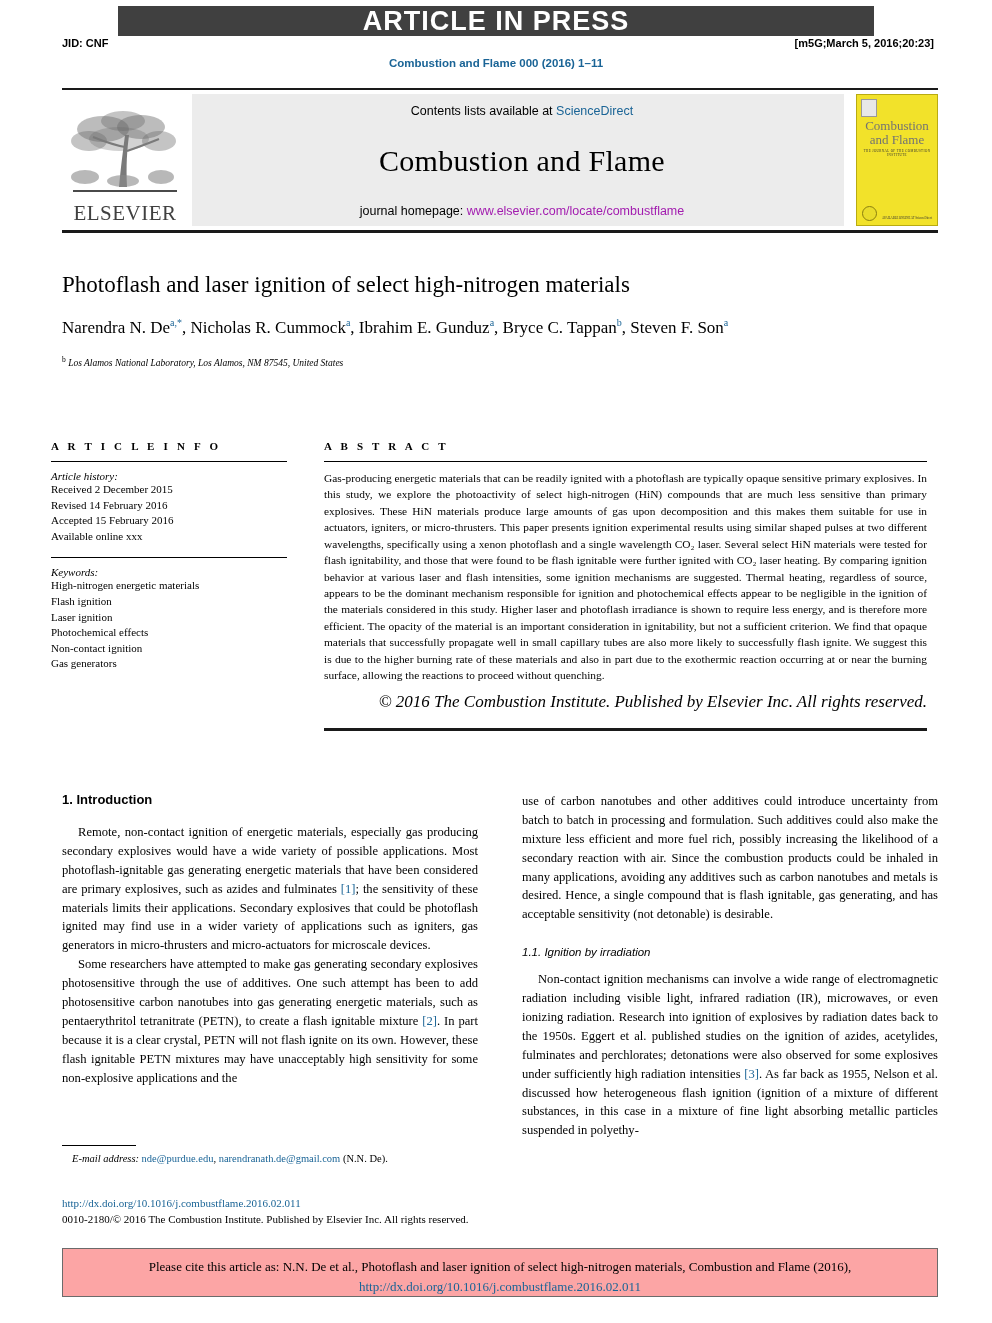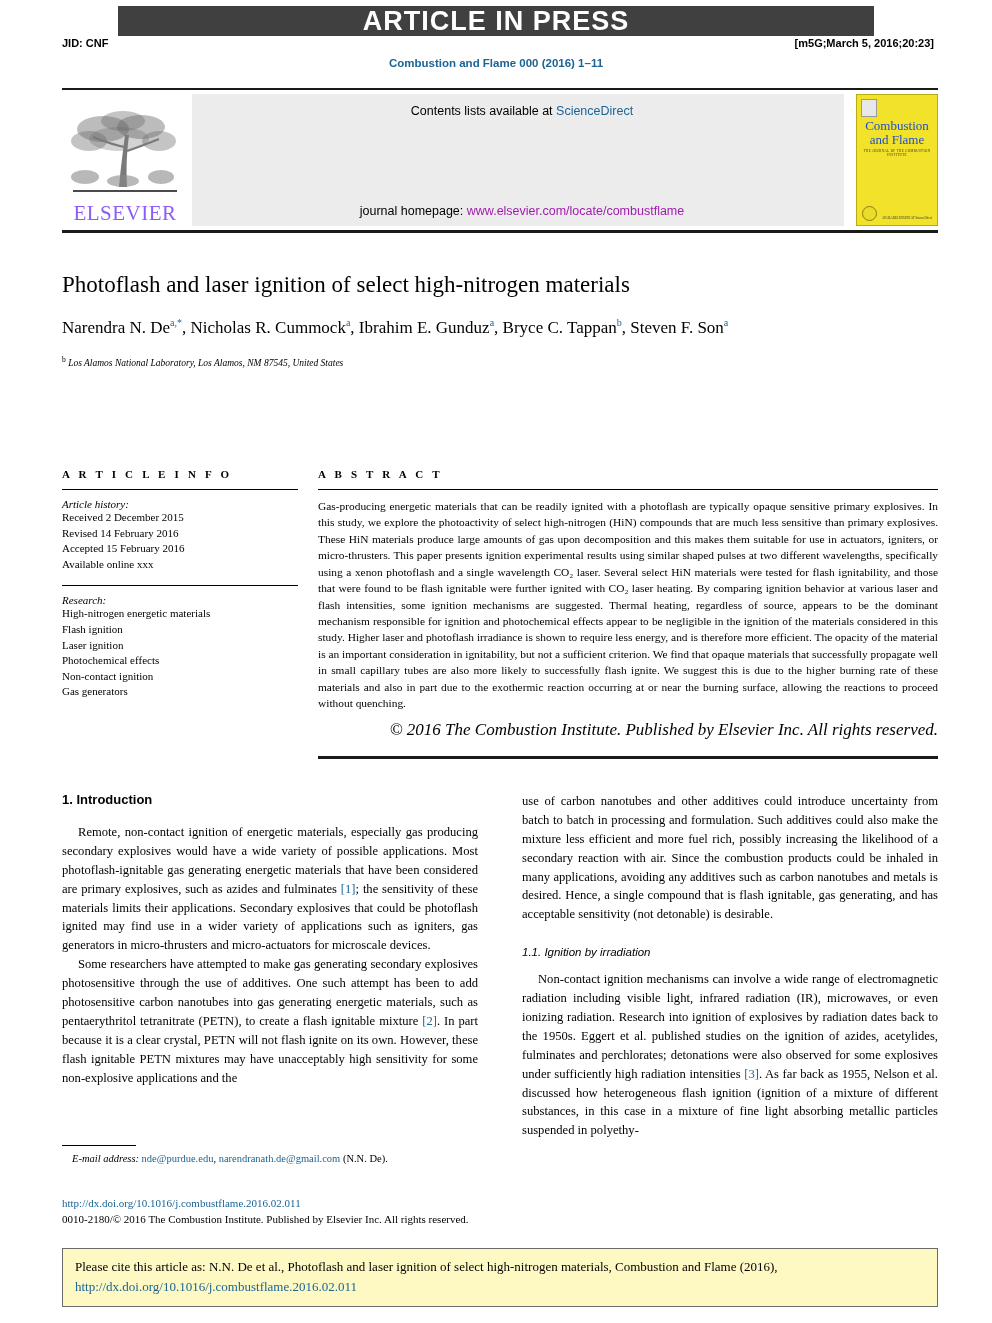--- a/index.html
+++ b/index.html
@@ -90,21 +90,21 @@
   }
   .tree {
     width: 112px;
     height: 96px;
     position: relative;
   }
   .elsevier-word {
     font-family: "Liberation Serif", serif;
     font-size: 21px;
     letter-spacing: 0.5px;
-    color: #8b5cf6;
+    color: #404040;
     line-height: 1;
   }
   .masthead-center {
     flex: 1 1 auto;
     background: #ececec;
     display: flex;
     flex-direction: column;
     align-items: center;
     justify-content: space-between;
     padding: 10px 0 8px 8px;
@@ -145,21 +145,21 @@
     border: 1px solid #999;
     align-self: flex-start;
     margin: 4px 0 0 4px;
   }
   .cover-title {
     font-family: "Liberation Serif", serif;
     font-size: 13px;
     text-align: center;
     line-height: 1.05;
     margin-top: 2px;
-    color: #1d4ed8;
+    color: #737373;
   }
   .cover-sub {
     font-size: 3.2px;
     letter-spacing: 0.4px;
     color: #333;
     margin-top: 3px;
     text-align: center;
   }
   .cover-bottom {
     position: absolute;
@@ -210,26 +210,25 @@
   .affil {
     font-size: 9.5px;
     font-style: italic;
     line-height: 1.5;
   }
   .affil sup { font-style: normal; font-size: 7.5px; }
 
   
   .info-abstract {
     position: absolute;
-    left: 62px;
+    left: 51px;
     top: 440px;
     width: 876px;
     display: flex;
-    gap: 20px;
-    margin-top: 28px;
+    gap: 37px;
   }
   .col-info { width: 236px; flex: 0 0 236px; }
   .col-abstract { flex: 1 1 auto; }
   .sec-head {
     font-family: "Liberation Serif", serif;
     font-weight: bold;
     font-size: 11px;
     letter-spacing: 3.2px;
     margin-bottom: 9px;
   }
@@ -312,24 +311,25 @@
   }
   .doi-line { font-size: 11px; color: #1a6496; line-height: 1.45; }
   .issn-line { font-size: 11px; line-height: 1.45; }
 
   
   .cite-box {
     position: absolute;
     left: 62px;
     top: 1248px;
     width: 876px;
-    background: #fef9c3;
+    background: #fca5a5;
     border: 1px solid #6b6b6b;
     box-sizing: border-box;
-    padding: 8px 12px 10px 12px;
+    padding: 8px 12px 0 12px;
+    text-align: center;
   }
   .cite-line { font-size: 13px; line-height: 1.5; }
 </style>
 </head>
 <body>
 
 <div class="aip-banner">
   <div class="aip-banner-text">ARTICLE IN PRESS</div>
 </div>
 <div class="jid">JID: CNF</div>
@@ -361,20 +361,21 @@
           <line x1="4" y1="84" x2="108" y2="84" stroke="#4a4a4a" stroke-width="2"></line>
         </svg>
       </div>
       <div class="elsevier-word">ELSEVIER</div>
     </div>
 
     <div class="masthead-center">
       <div class="contents-line">
         <span>Contents lists available at </span><span class="sciencedirect">ScienceDirect</span>
       </div>
+      <div class="journal-title">Combustion and Flame</div>
       <div class="homepage-line">
         <span>journal homepage: </span><span class="homepage-url">www.elsevier.com/locate/combustflame</span>
       </div>
     </div>
 
     <div class="cover-thumb">
       <div class="cover-elsevier-mark"></div>
       <div class="cover-title">
         <div>Combustion</div>
         <div>and Flame</div>
@@ -406,21 +407,21 @@
   <div class="col-info">
     <div class="sec-head">A R T I C L E   I N F O</div>
     <div class="thin-rule"></div>
     <div class="info-label">Article history:</div>
     <div class="info-line">Received 2 December 2015</div>
     <div class="info-line">Revised 14 February 2016</div>
     <div class="info-line">Accepted 15 February 2016</div>
     <div class="info-line">Available online xxx</div>
     <div class="info-gap"></div>
     <div class="kw-rule"></div>
-    <div class="info-label">Research:</div>
+    <div class="info-label">Keywords:</div>
     <div class="info-line">High-nitrogen energetic materials</div>
     <div class="info-line">Flash ignition</div>
     <div class="info-line">Laser ignition</div>
     <div class="info-line">Photochemical effects</div>
     <div class="info-line">Non-contact ignition</div>
     <div class="info-line">Gas generators</div>
   </div>
 
   <div class="col-abstract">
     <div class="sec-head">A B S T R A C T</div>

